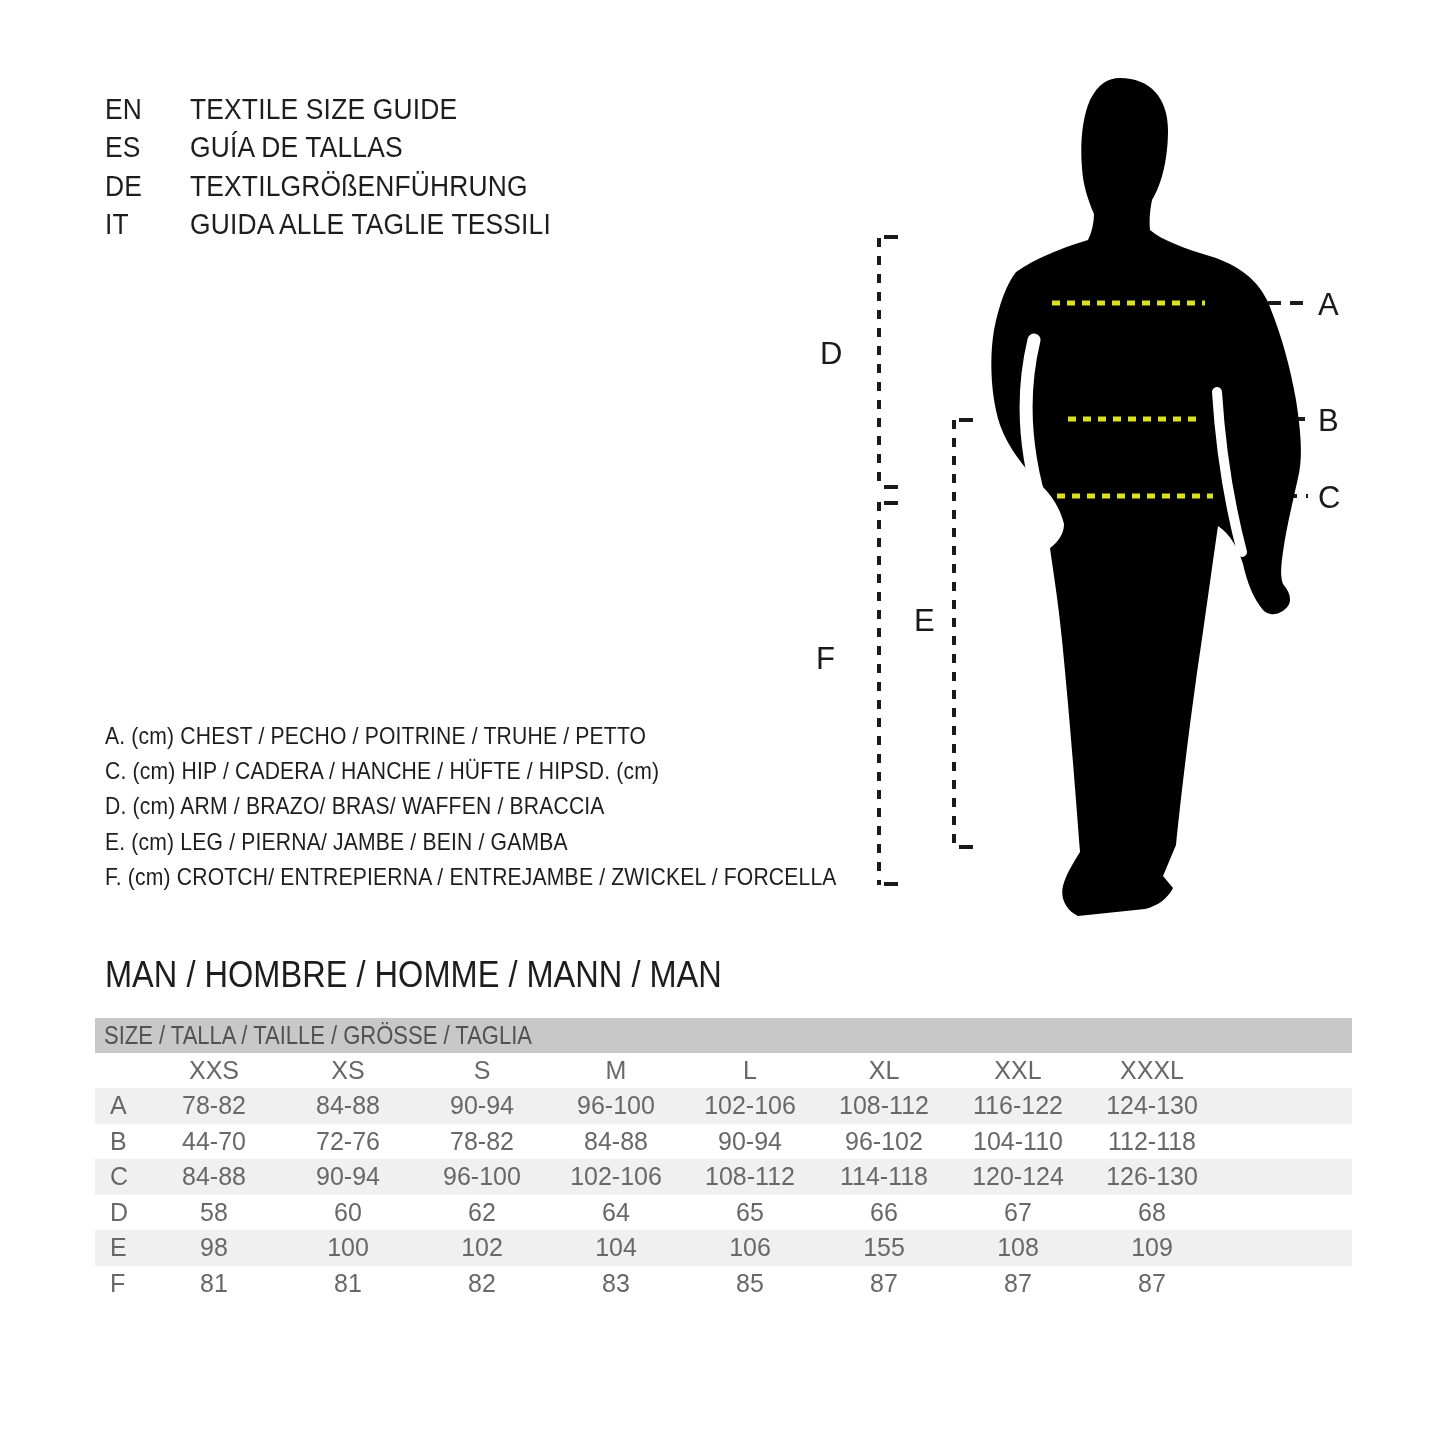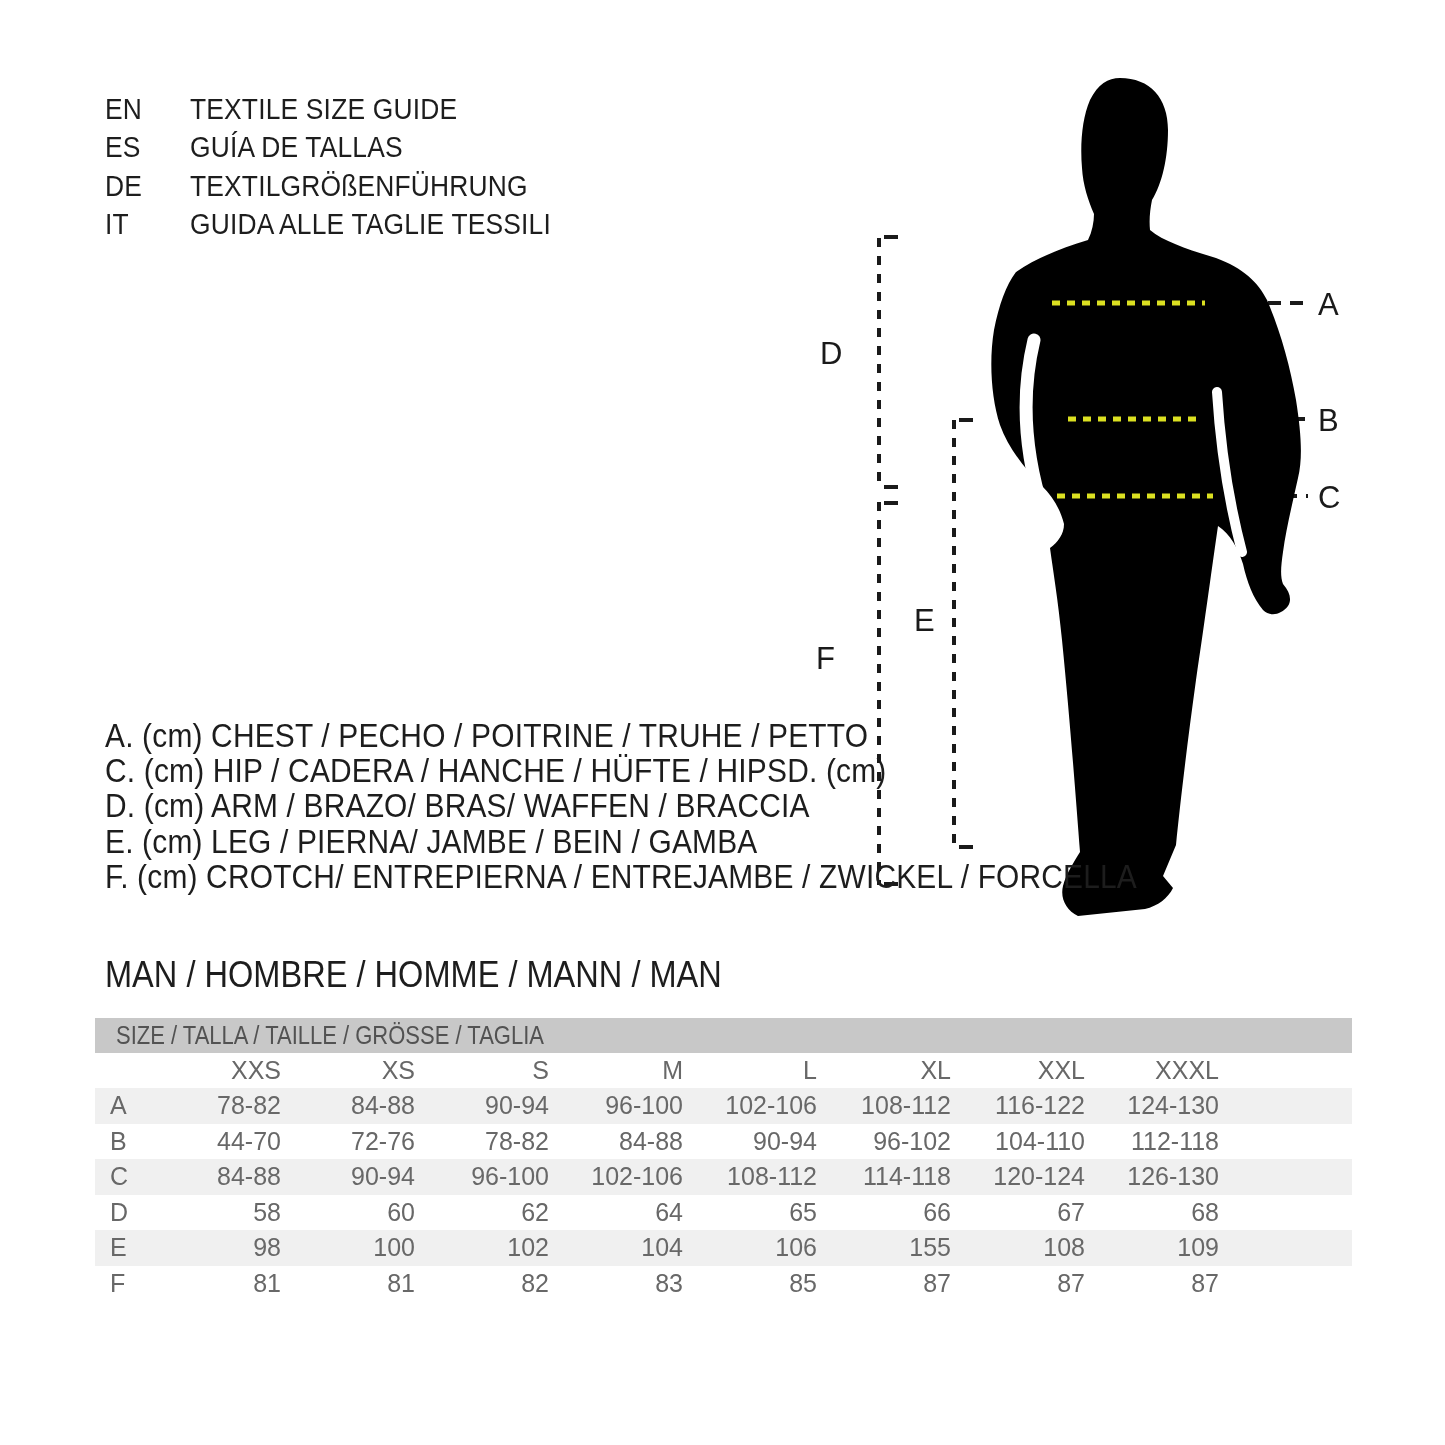--- a/index.html
+++ b/index.html
@@ -34,21 +34,21 @@
   .fig text {
     font-family: "Liberation Sans", sans-serif;
     font-size: 31px;
     fill: #1a1a1a;
   }
   
   .legend {
     position: absolute;
     left: 105px;
     top: 718px;
-    font-size: 34px;
+    font-size: 24px;
     line-height: 35.2px;
     letter-spacing: 0.2px;
   }
   .gender {
     position: absolute;
     left: 105px;
     top: 960px;
     font-size: 37px;
     line-height: 30px;
   }
@@ -60,32 +60,32 @@
     width: 1257px;
     font-size: 25px;
     color: #686868;
   }
   .tbl-title {
     height: 35px;
     background: #c8c8c8;
     color: #525252;
     display: flex;
     align-items: center;
-    padding-left: 21px;
+    padding-left: 9px;
     box-sizing: border-box;
   }
   .trow {
     display: grid;
     grid-template-columns: 52px repeat(8, 134px) 1fr;
     align-items: center;
     height: 35.5px;
   }
   .trow.head { height: 35px; }
   .trow .rlabel { padding-left: 15px; }
-  .trow .cell { text-align: right; }
+  .trow .cell { text-align: center; }
   .trow.stripe { background: #f0f0f0; }
 </style>
 </head>
 <body>
 
 <div class="canvas">
 
   <div class="lang-block">
     <div class="lang-row">
       <span class="lang-code"><span class="cond">EN</span></span>

